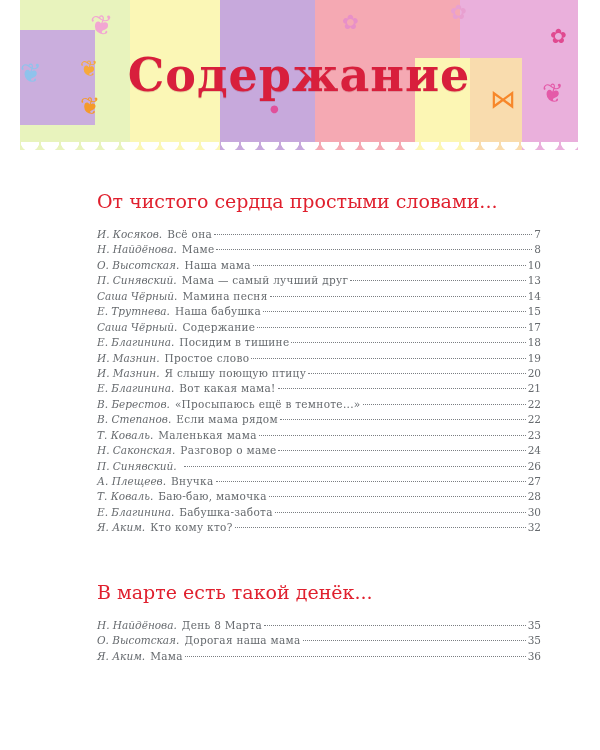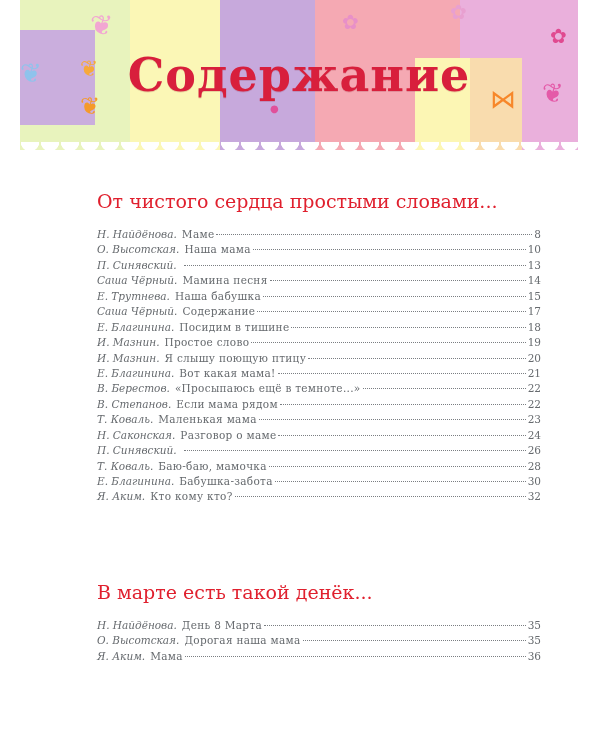--- a/index.html
+++ b/index.html
@@ -69,33 +69,40 @@
 
   <div class="title">Содержание</div>
 
   <div class="scallop-fill"></div>
   <div class="scallop"></div>
 </div>
 
 <div class="section-heading" style="top:190px;">От чистого сердца простыми словами...</div>
 <div class="toc" style="top:228px;" id="toc0">
     <div class="toc-row">
+    <span class="author">И. Косяков.</span>
+    <span class="work">Всё она</span>
+    <span class="leader"></span>
+    <span class="page">7</span>
+  </div>
+    <div class="toc-row">
     <span class="author">Н. Найдёнова.</span>
     <span class="work">Маме</span>
     <span class="leader"></span>
     <span class="page">8</span>
   </div>
     <div class="toc-row">
     <span class="author">О. Высотская.</span>
     <span class="work">Наша мама</span>
     <span class="leader"></span>
     <span class="page">10</span>
   </div>
     <div class="toc-row">
     <span class="author">П. Синявский.</span>
+    <span class="work">Мама — самый лучший друг</span>
     <span class="leader"></span>
     <span class="page">13</span>
   </div>
     <div class="toc-row">
     <span class="author">Саша Чёрный.</span>
     <span class="work">Мамина песня</span>
     <span class="leader"></span>
     <span class="page">14</span>
   </div>
     <div class="toc-row">
@@ -157,20 +164,26 @@
     <span class="work">Разговор о маме</span>
     <span class="leader"></span>
     <span class="page">24</span>
   </div>
     <div class="toc-row">
     <span class="author">П. Синявский.</span>
     <span class="leader"></span>
     <span class="page">26</span>
   </div>
     <div class="toc-row">
+    <span class="author">А. Плещеев.</span>
+    <span class="work">Внучка</span>
+    <span class="leader"></span>
+    <span class="page">27</span>
+  </div>
+    <div class="toc-row">
     <span class="author">Т. Коваль.</span>
     <span class="work">Баю-баю, мамочка</span>
     <span class="leader"></span>
     <span class="page">28</span>
   </div>
     <div class="toc-row">
     <span class="author">Е. Благинина.</span>
     <span class="work">Бабушка-забота</span>
     <span class="leader"></span>
     <span class="page">30</span>

